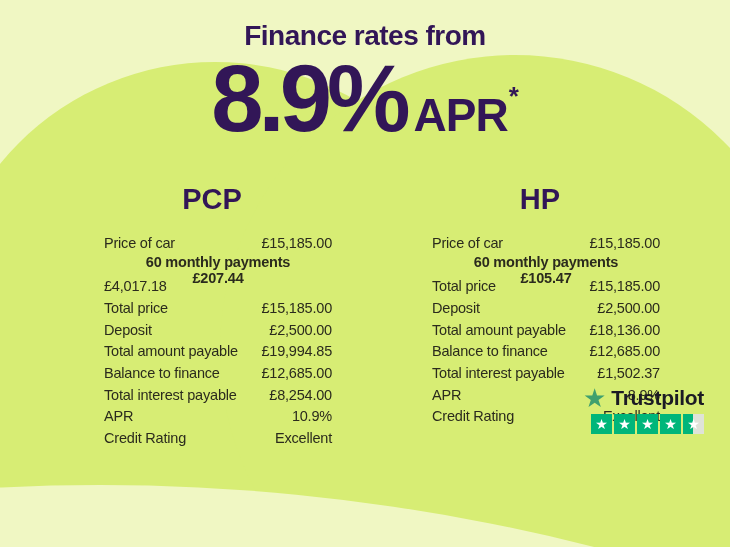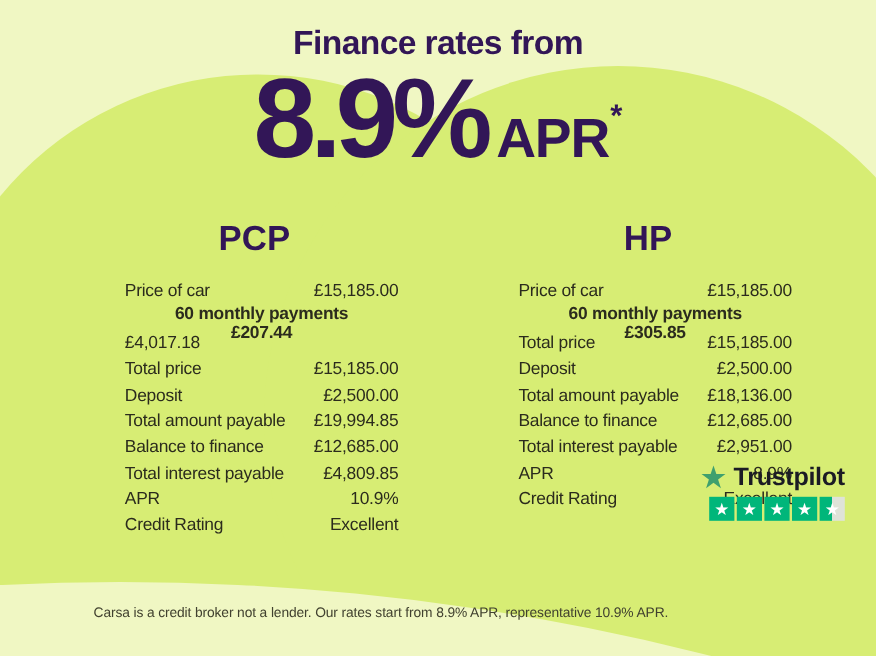--- a/index.html
+++ b/index.html
@@ -145,21 +145,21 @@
         <div class="fin-row">
             <span class="lbl">Total amount payable</span>
             <span class="val">£19,994.85</span>
           </div>
         <div class="fin-row">
             <span class="lbl">Balance to finance</span>
             <span class="val">£12,685.00</span>
           </div>
         <div class="fin-row">
             <span class="lbl">Total interest payable</span>
-            <span class="val">£4,809.85</span>
+            <span class="val">£8,254.00</span>
           </div>
         <div class="fin-row">
             <span class="lbl">APR</span>
             <span class="val">10.9%</span>
           </div>
         <div class="fin-row">
             <span class="lbl">Credit Rating</span>
             <span class="val">Excellent</span>
           </div>
       </div>
@@ -167,55 +167,54 @@
 
     <div class="fin-table hp">
       <div class="fin-table-title">HP</div>
       <div class="fin-rows">
         <div class="fin-row">
             <span class="lbl">Price of car</span>
             <span class="val">£15,185.00</span>
           </div>
         <div class="fin-row emph">
             <span class="lbl">60 monthly payments</span>
-            <span class="val">£305.85</span>
+            <span class="val">£105.47</span>
           </div>
         <div class="fin-row">
             <span class="lbl">Total price</span>
             <span class="val">£15,185.00</span>
           </div>
         <div class="fin-row">
             <span class="lbl">Deposit</span>
             <span class="val">£2,500.00</span>
           </div>
         <div class="fin-row">
             <span class="lbl">Total amount payable</span>
             <span class="val">£18,136.00</span>
           </div>
         <div class="fin-row">
             <span class="lbl">Balance to finance</span>
             <span class="val">£12,685.00</span>
           </div>
         <div class="fin-row">
             <span class="lbl">Total interest payable</span>
-            <span class="val">£2,951.00</span>
+            <span class="val">£1,502.37</span>
           </div>
         <div class="fin-row">
             <span class="lbl">APR</span>
             <span class="val">8.9%</span>
           </div>
         <div class="fin-row">
             <span class="lbl">Credit Rating</span>
             <span class="val">Excellent</span>
           </div>
       </div>
     </div>
 
     <div class="disclaimer">
-      <div>Carsa is a credit broker not a lender. Our rates start from 8.9% APR, representative 10.9% APR.</div>
     </div>
 
     <div class="trustpilot">
       <div class="tp-brand">
         <span class="tp-logo-star">★</span>
         <span class="tp-name">Trustpilot</span>
       </div>
       <div class="tp-stars">
         <span class="tp-box">★</span>
         <span class="tp-box">★</span>

